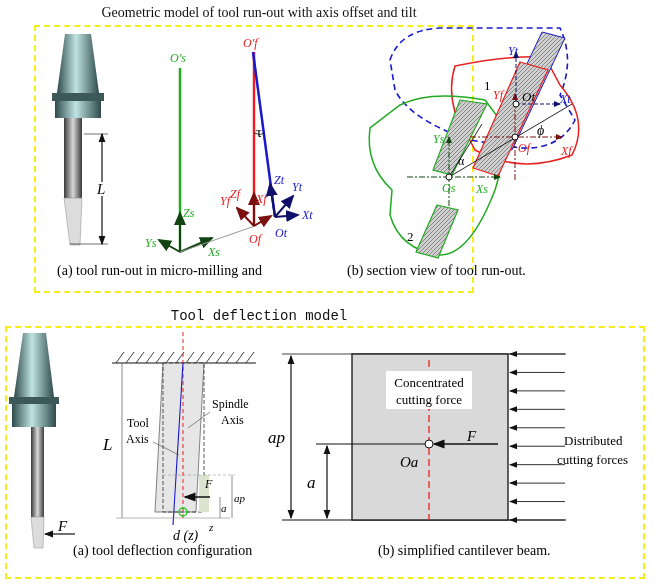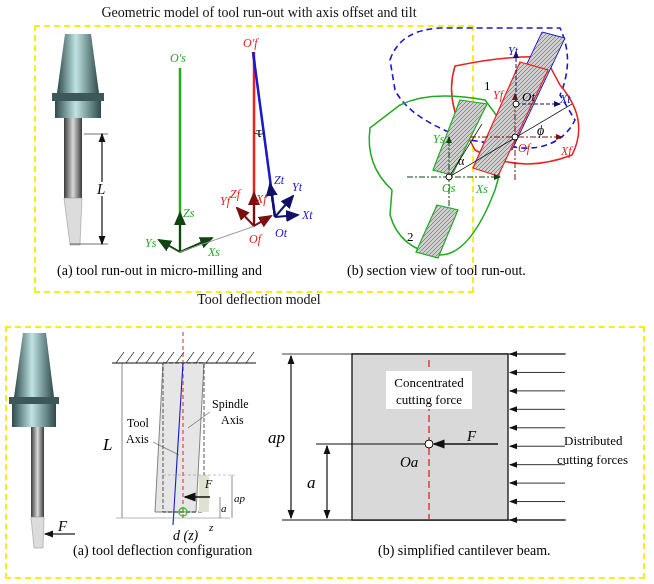--- a/index.html
+++ b/index.html
@@ -1,20 +1,20 @@
 <!DOCTYPE html>
 <html><head>
 <meta charset="utf-8">
 <style>
   html, body { margin:0; padding:0; background:#ffffff; }
   body { width:654px; height:584px; position:relative; overflow:hidden;
          font-family:"Liberation Serif", "DejaVu Serif", serif; color:#111; }
   .title { position:absolute; left:0; width:518px; text-align:center; font-size:14px; }
   #title1 { top:5px; }
-  #title2 { top:292px; }
+  #title2 { top:308px;font-family:Liberation Mono, monospace; }
   .panel { position:absolute; border:2px dashed #f5ee1a; box-sizing:border-box; }
   #panel1 { left:34px; top:25px; width:440px; height:268px; }
   #panel2 { left:5px; top:326px; width:640px; height:253px; }
   svg { position:absolute; left:0; top:0; }
   .cap { font-size:14px; }
   .it { font-style:italic; }
 </style>
 </head>
 <body>
 

